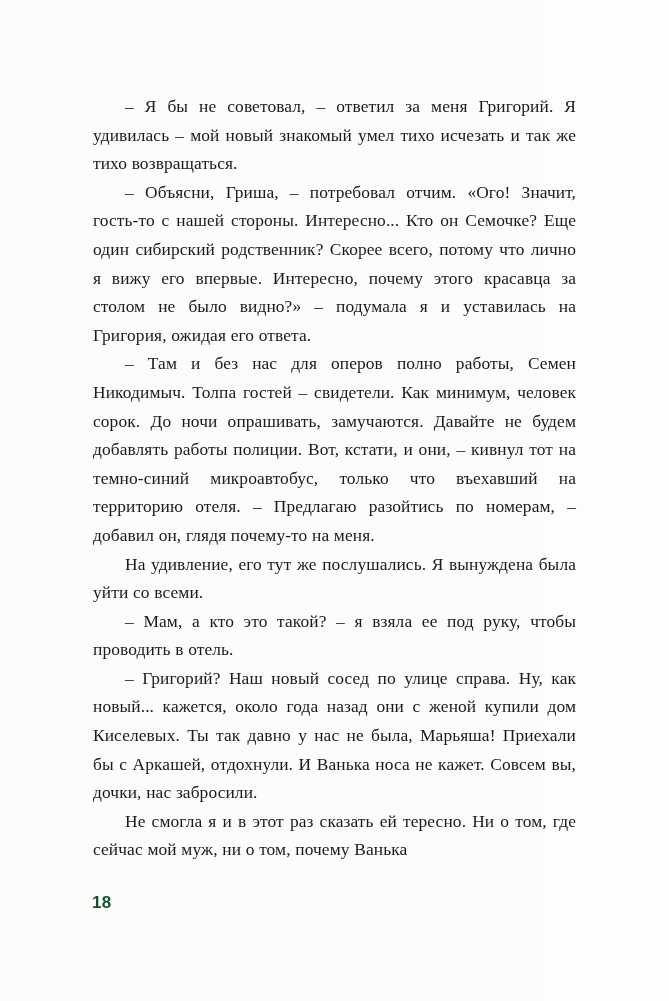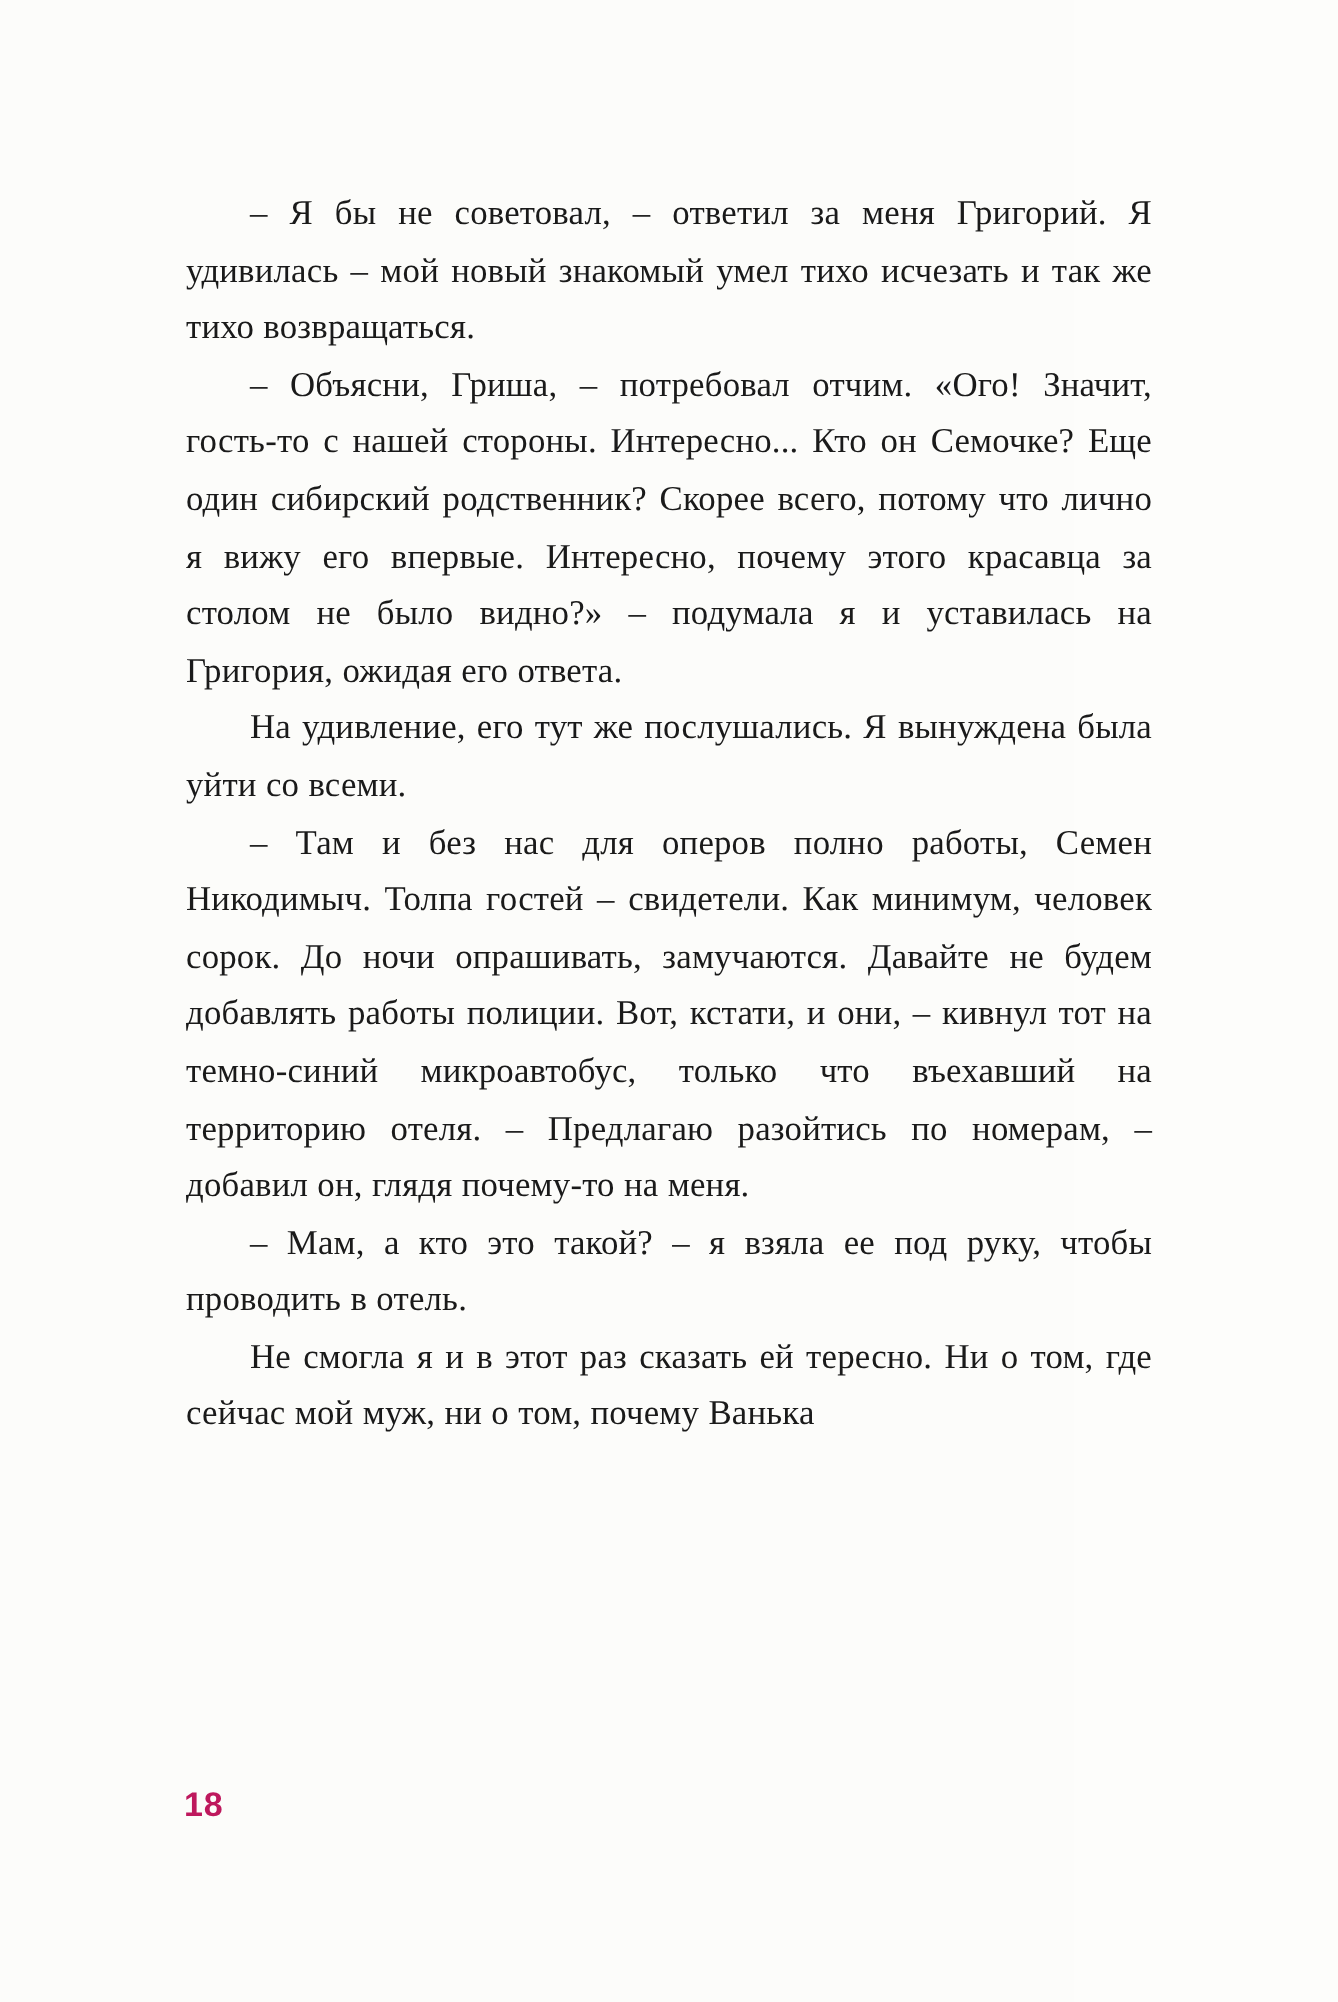--- a/index.html
+++ b/index.html
@@ -37,30 +37,31 @@
     word-spacing: 0.2px;
     hyphens: manual;
   }
   .folio {
     position: absolute;
     left: 92px;
     top: 893px;
     font-family: "Liberation Sans", sans-serif;
     font-weight: bold;
     font-size: 17px;
-    color: #be185d;
+    color: #14532d;
     letter-spacing: 0.4px;
   }
 </style>
 </head>
 <body>
 
 <div class="page">
   <div class="text-column">
     <p class="para">– Я бы не советовал, – ответил за меня Григорий. Я удивилась – мой новый знакомый умел тихо исче­зать и так же тихо возвращаться.</p>
     <p class="para">– Объясни, Гриша, – потребовал отчим. «Ого! Значит, гость-то с нашей стороны. Интересно... Кто он Семочке? Еще один сибирский родственник? Ско­рее всего, потому что лично я вижу его впервые. Ин­тересно, почему этого красавца за столом не было видно?» – подумала я и уставилась на Григория, ожи­дая его ответа.</p>
+    <p class="para">– Там и без нас для оперов полно работы, Семен Никодимыч. Толпа гостей – свидетели. Как минимум, человек сорок. До ночи опрашивать, замучаются. Да­вайте не будем добавлять работы полиции. Вот, кста­ти, и они, – кивнул тот на темно-синий микроавтобус, только что въехавший на территорию отеля. – Пред­лагаю разойтись по номерам, – добавил он, глядя по­чему-то на меня.</p>
     <p class="para">На удивление, его тут же послушались. Я вынуж­дена была уйти со всеми.</p>
-    <p class="para">– Там и без нас для оперов полно работы, Семен Никодимыч. Толпа гостей – свидетели. Как минимум, человек сорок. До ночи опрашивать, замучаются. Да­вайте не будем добавлять работы полиции. Вот, кста­ти, и они, – кивнул тот на темно-синий микроавтобус, только что въехавший на территорию отеля. – Пред­лагаю разойтись по номерам, – добавил он, глядя по­чему-то на меня.</p>
     <p class="para">– Мам, а кто это такой? – я взяла ее под руку, что­бы проводить в отель.</p>
+    <p class="para">– Григорий? Наш новый сосед по улице справа. Ну, как новый... кажется, около года назад они с женой ку­пили дом Киселевых. Ты так давно у нас не была, Ма­рьяша! Приехали бы с Аркашей, отдохнули. И Ванька носа не кажет. Совсем вы, дочки, нас забросили.</p>
     <p class="para">Не смогла я и в этот раз сказать ей тересно. Ни о том, где сейчас мой муж, ни о том, почему Ванька</p>
   </div>
   <div class="folio">18</div>
 </div>
 
 </body></html>

